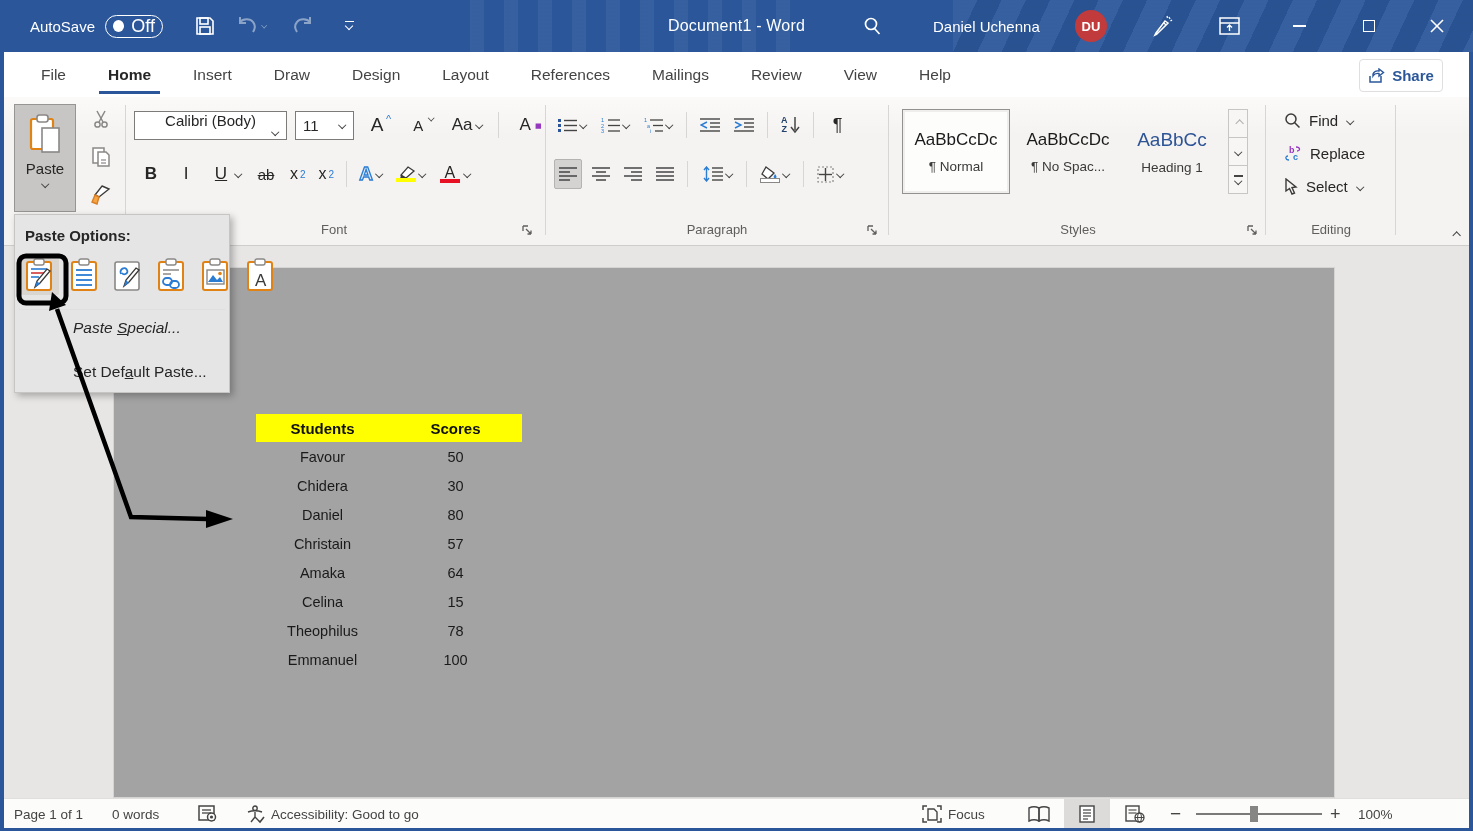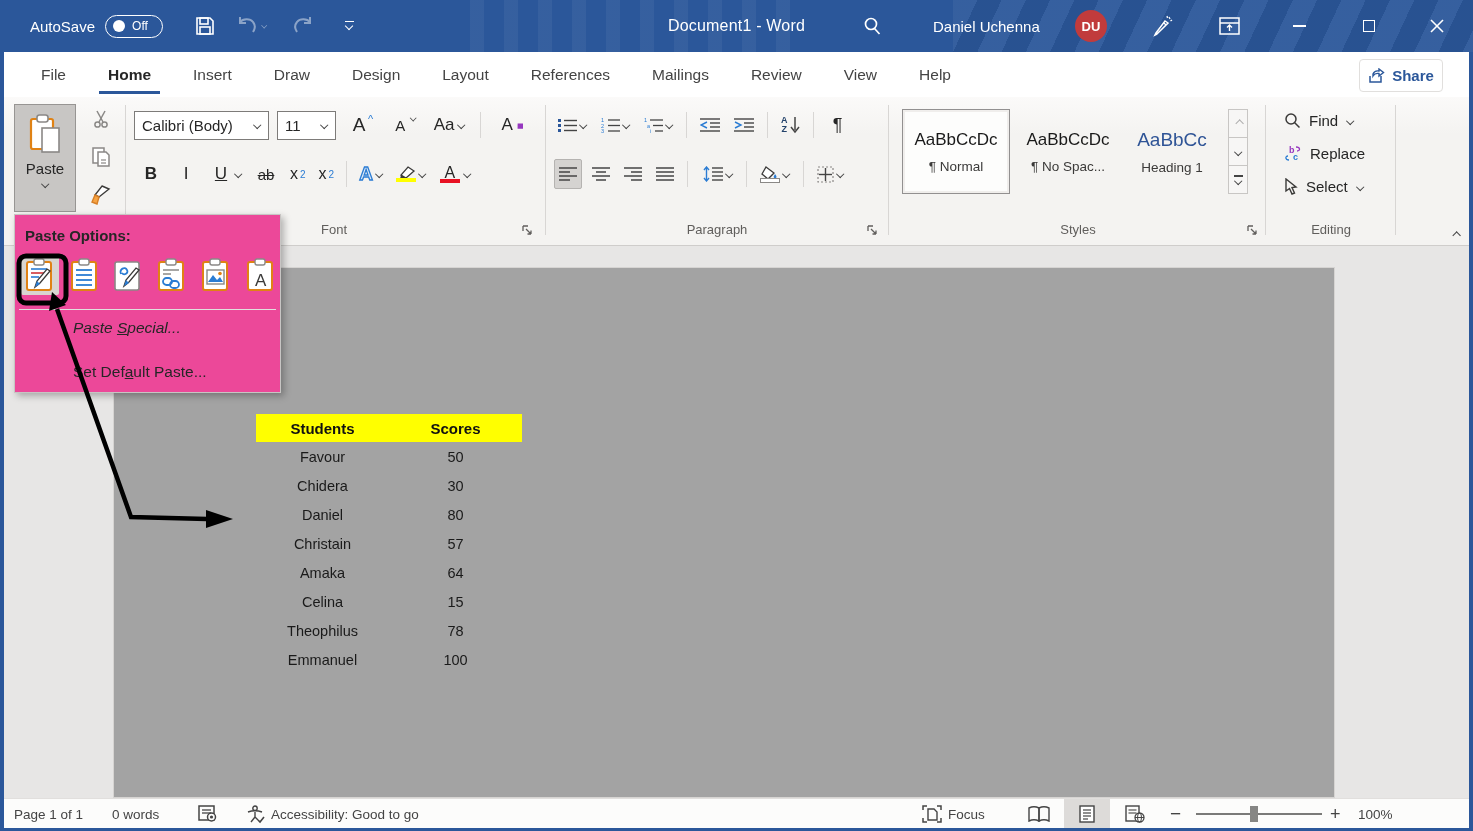--- a/index.html
+++ b/index.html
@@ -16,21 +16,21 @@
   
   .titlebar { position:absolute; left:0; top:0; width:1473px; height:52px; background:#2b579a; color:#fff; z-index:20; overflow:hidden; }
   .titlebar .deco1 { position:absolute; right:0; top:0; width:520px; height:52px;
      background:repeating-linear-gradient(115deg, rgba(255,255,255,0.05) 0 22px, rgba(0,0,0,0.06) 22px 44px); }
   .titlebar .deco2 { position:absolute; left:470px; top:-30px; width:330px; height:110px;
      background:repeating-linear-gradient(90deg, rgba(255,255,255,0.05) 0 14px, transparent 14px 34px); }
   .tb-item { position:absolute; display:flex; align-items:center; }
   .tb-autosave { left:30px; top:0; height:52px; font-size:15px; gap:10px; }
   .toggle { width:58px; height:23px; border:1.6px solid #fff; border-radius:12px; display:flex; align-items:center; padding:0 7px; gap:7px; cursor:pointer; }
   .toggle .knob { width:12px; height:12px; background:#fff; border-radius:50%; }
-  .toggle .st { font-size:12px; color:#fff; }
+  .toggle .st { font-size:18px; color:#fff; }
   .tb-title { position:absolute; left:50%; top:0; transform:translateX(-50%); height:52px; display:flex; align-items:center; font-size:16px; letter-spacing:.2px; }
   .tb-ic { position:absolute; top:0; height:52px; display:flex; align-items:center; justify-content:center; cursor:pointer; }
   .faded { opacity:.45; }
   .winbtn { width:46px; }
   .chevw { display:inline-block; width:7px; height:7px; }
   .chevw::before { content:""; display:block; width:5px; height:5px; border-right:1.4px solid #fff; border-bottom:1.4px solid #fff; transform:rotate(45deg); margin-top:-1px; }
   .avatar { width:32px; height:32px; border-radius:50%; background:#c13b3c; color:#fff; font-size:13px; font-weight:bold; display:flex; align-items:center; justify-content:center; }
 
   
   .tabrow { position:absolute; left:0; top:52px; width:1473px; height:45px; background:#fff; z-index:10; }
@@ -92,21 +92,21 @@
   .collapse-chev { position:absolute; right:14px; top:128px; cursor:pointer; }
 
   
   .docarea { position:absolute; left:0; top:246px; width:1473px; height:552px; background:#e7e6e5; z-index:1; }
   .page { position:absolute; left:113px; top:21px; width:1222px; height:531px; background:#a3a3a3; border:1px solid #d6d4d2; }
   .doc-table { position:absolute; left:142px; top:146px; border-collapse:collapse; }
   .doc-table th { width:133px; height:28px; background:#ffff00; font-size:15px; font-weight:bold; color:#111; text-align:center; }
   .doc-table td { height:29px; font-size:14.5px; color:#1a1a1a; text-align:center; }
 
   
-  .paste-menu { position:absolute; left:14px; top:214px; width:267px; height:179px; background:#ec4899; border:1px solid #c7c5c3; box-shadow:3px 3px 7px rgba(0,0,0,.28); z-index:50; }
+  .paste-menu { position:absolute; left:14px; top:214px; width:216px; height:179px; background:#e5e5e5; border:1px solid #c7c5c3; box-shadow:3px 3px 7px rgba(0,0,0,.28); z-index:50; }
   .pm-title { position:absolute; left:10px; top:12px; font-size:15px; font-weight:bold; color:#262626; }
   .pm-icons { position:absolute; left:6px; top:40px; display:flex; gap:6px; }
   .pm-opt { width:38px; height:40px; display:flex; align-items:center; justify-content:center; cursor:pointer; border-radius:2px; }
   .pm-opt.hl { background:#d9d5d0; }
   .pm-sep { position:absolute; left:4px; right:4px; top:94px; height:1px; background:#e1dfdd; }
   .pm-item { position:absolute; left:58px; font-size:15.5px; color:#262626; cursor:pointer; }
   .pm-item .u { text-decoration:underline; }
 
   
   .annotation { position:absolute; left:0; top:0; width:1473px; height:831px; z-index:100; pointer-events:none; }
@@ -271,21 +271,21 @@
         <svg width="22" height="22" viewBox="0 0 22 22">
           <path d="M12 2 L19 5 L9 13 L5 11 Z" fill="#fff" stroke="#3b3a39" stroke-width="1.4"></path>
           <path d="M9 13 L5 11 L2 18 L7 20 Z" fill="#f7a443" stroke="#d77f27" stroke-width="1.4"></path>
         </svg>
       </span>
     </div>
 
     <div class="vsep" style="left:125px;"></div>
 
     <div class="fg-r1">
-      <span class="combo" style="width:135px;">
+      <span class="combo" style="width:153px;flex-direction:column;">
         <span>Calibri (Body)</span>
           <span class="chev"></span>
       </span>
       <span class="combo" style="width:59px;">
         <span>11</span>
           <span class="chev"></span>
       </span>
       <span class="rbtn">
         <span class="fmt" style="font-size:19px;">A</span>
         <span style="color:#2b7cd3;font-size:11px;margin:-12px 0 0 -4px;">^</span>

